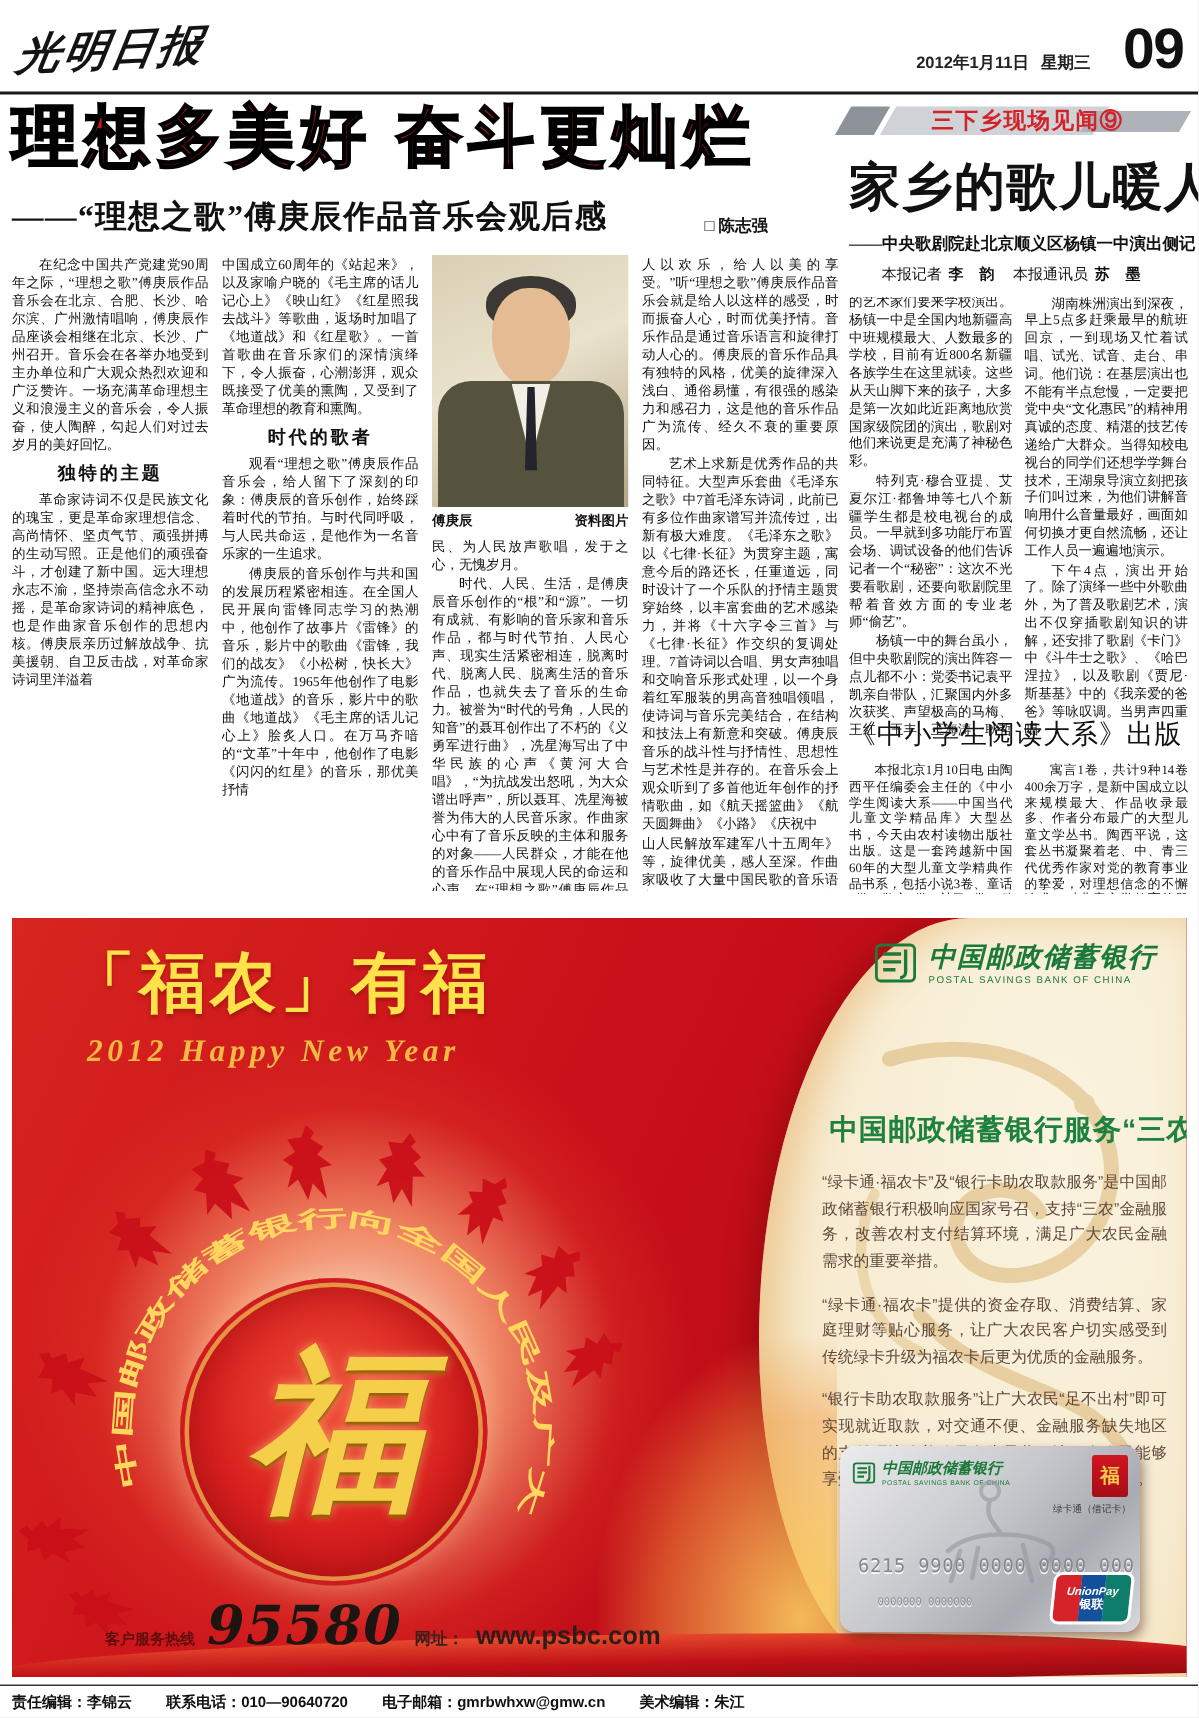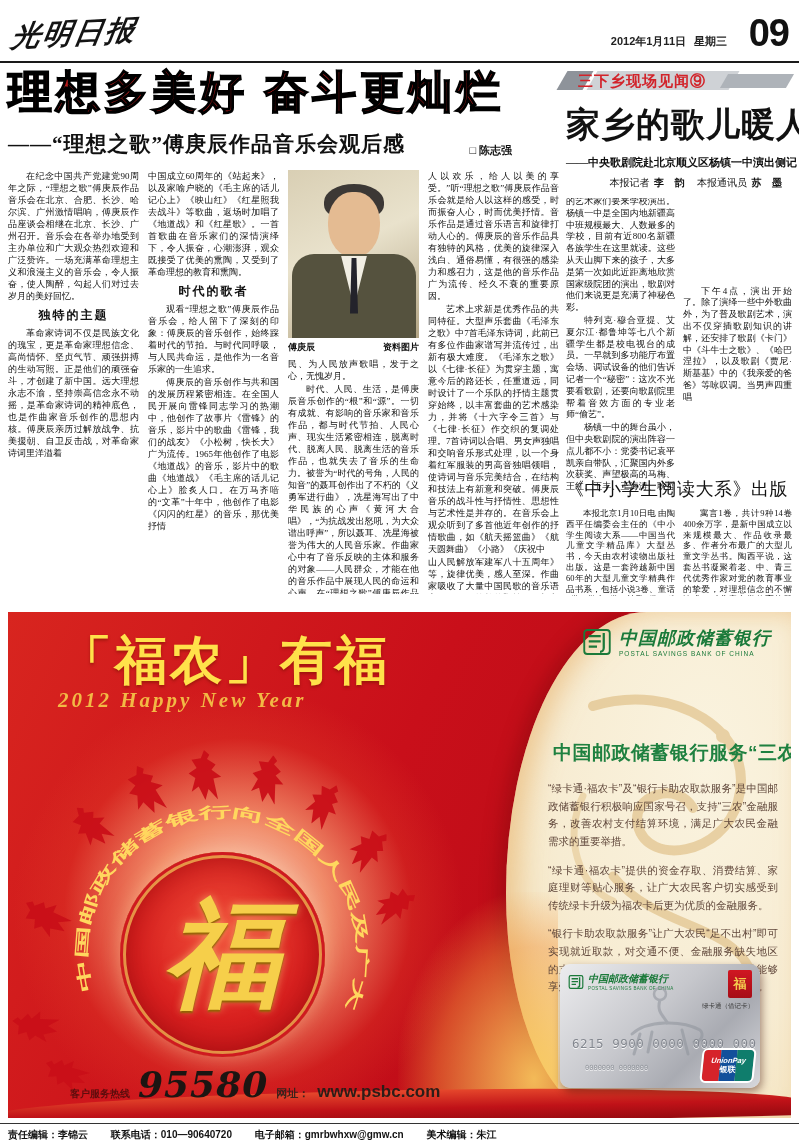--- a/index.html
+++ b/index.html
@@ -40,24 +40,24 @@
   .ph-tie{position:absolute;left:62px;top:88px;width:8px;height:56px;background:#23232b;
         clip-path:polygon(20% 0,80% 0,100% 100%,0 100%);}
   .photo-caption{display:flex;justify-content:space-between;font-size:9px;font-weight:bold;margin:3px 0 5px;}
   
   .feature{position:absolute;left:566px;top:68px;width:226px;}
   .badge{position:relative;height:26px;margin-bottom:8px;}
   .badge-bg0{position:absolute;left:-4px;top:3px;width:26px;height:19px;background:#8e939a;transform:skewX(-30deg);}
   .badge-bg1{position:absolute;left:26px;top:3px;width:142px;height:19px;background:#cfd2d6;transform:skewX(-30deg);}
   .badge-bg2{position:absolute;right:2px;top:6px;width:66px;height:14px;background:#aeb3b9;transform:skewX(-30deg);}
   .badge-text{position:relative;z-index:2;font-family:"Liberation Sans",sans-serif;font-size:15px;font-weight:900;
-        color:#d2232a;letter-spacing:1px;line-height:25px;padding-left:12px;}
+        color:#d2232a;letter-spacing:1px;line-height:25px;padding-left:12px;text-align:center;}
   .feature-headline{font-size:34px;font-weight:bold;letter-spacing:1px;white-space:nowrap;}
   .feature-subtitle{font-size:11px;font-weight:bold;margin-top:7px;white-space:nowrap;}
-  .feature-byline{font-size:10px;margin-top:6px;text-align:right;}
+  .feature-byline{font-size:10px;margin-top:6px;text-align:center;}
   .feature-byline b{font-weight:bold;letter-spacing:4px;margin:0 6px 0 2px;}
   .feature-body{display:flex;gap:8px;height:294px;overflow:hidden;margin-top:8px;align-items:center;}
   .fcol{width:109px;font-size:9px;line-height:11.8px;text-align:justify;overflow:hidden;}
   .fcol p{margin:0 0 1px;text-indent:2em;}
   
   .book{position:absolute;left:566px;top:477px;width:226px;}
   .book-headline{font-family:"Liberation Sans",sans-serif;font-size:18px;font-weight:400;letter-spacing:.5px;
         margin:0 0 7px;white-space:nowrap;}
   .book-body{display:flex;gap:8px;height:88px;overflow:hidden;}
   .bcol{width:109px;font-size:8.5px;line-height:10.8px;text-align:justify;overflow:hidden;}
@@ -69,22 +69,22 @@
                  linear-gradient(115deg,#d8251f 0%,#c90f1a 45%,#ad0a14 100%);}
   .ad-cream{position:absolute;top:0;right:0;width:285px;height:100%;
       background:radial-gradient(ellipse at 70% 30%,#faf3df 0%,#f7ecd2 55%,#f2dfb4 100%);
       border-radius:150px 0 0 110px / 300px 0 0 240px;
       box-shadow:inset 12px 0 26px rgba(232,178,108,.6), -8px 0 18px rgba(110,5,10,.35);z-index:3;}
   .gold-wave{position:absolute;left:390px;bottom:6px;width:160px;height:220px;z-index:4;
       background:radial-gradient(ellipse at 85% 85%,rgba(250,205,95,.9) 0%,rgba(242,150,60,.45) 50%,transparent 72%);}
   .ad-strip{position:absolute;left:-12px;bottom:-6px;width:820px;height:34px;z-index:5;
       background:linear-gradient(180deg,#e7492c 0%,#c01218 55%,#970a10 100%);
       transform:rotate(-1.3deg);border-radius:45% 55% 0 0/16px 24px 0 0;}
-  .ad-title{position:absolute;left:52px;top:14px;z-index:2;font-family:"Liberation Sans",sans-serif;
-      font-size:52px;font-weight:900;color:#ffe14a;letter-spacing:3px;
+  .ad-title{position:absolute;left:38px;top:14px;z-index:2;font-family:"Liberation Sans",sans-serif;
+      font-size:44px;font-weight:900;color:#ffe14a;letter-spacing:3px;
       text-shadow:0 2px 3px rgba(120,20,0,.55);}
   .ad-script{position:absolute;left:50px;top:76px;z-index:2;font-family:"Liberation Serif",serif;
       font-style:italic;font-size:21px;font-weight:bold;color:#f2b945;letter-spacing:3px;}
   .fu-circle{position:absolute;left:112px;top:240px;width:205px;height:205px;border-radius:50%;z-index:3;
       background:radial-gradient(circle at 50% 40%,#f0503a 0%,#d9201f 55%,#b90d16 100%);
       box-shadow:inset 0 0 0 3px #cf1a20, inset 0 0 0 6px rgba(246,200,90,.7), inset 0 0 34px rgba(110,0,0,.55),
                  0 0 18px rgba(255,220,170,.35);
       display:flex;align-items:center;justify-content:center;}
   .fu-glyph{font-size:116px;font-weight:900;font-style:italic;color:#f6cf4a;
       text-shadow:0 2px 2px #8f6300,0 0 8px rgba(255,230,140,.55);}
@@ -212,20 +212,21 @@
       <span>本报通讯员</span>
       <b>苏 墨</b>
     </div>
     <div class="feature-body">
       <div class="fcol">
         <p>1月7日，北京飘下了新年的第一场雪。这一天，让北京市顺义区杨镇一中的孩子们欢欣的不仅是银装素裹的雪世界，还有中央歌剧院的艺术家们要来学校演出。杨镇一中是全国内地新疆高中班规模最大、人数最多的学校，目前有近800名新疆各族学生在这里就读。这些从天山脚下来的孩子，大多是第一次如此近距离地欣赏国家级院团的演出，歌剧对他们来说更是充满了神秘色彩。</p>
         <p>特列克·穆合亚提、艾夏尔江·都鲁坤等七八个新疆学生都是校电视台的成员。一早就到多功能厅布置会场、调试设备的他们告诉记者一个“秘密”：这次不光要看歌剧，还要向歌剧院里帮着音效方面的专业老师“偷艺”。</p>
         <p>杨镇一中的舞台虽小，但中央歌剧院的演出阵容一点儿都不小：党委书记袁平凯亲自带队，汇聚国内外多次获奖、声望极高的马梅、王红、王丰、王海涛、耿哲等著名歌唱家；现场导演是大型交响音乐史诗《复兴之路》的导演王湖泉，新锐灯光师晁毅艺负责调光。他们前一天在</p>
       </div>
       <div class="fcol">
+        <p class="noindent">湖南株洲演出到深夜，早上5点多赶乘最早的航班回京，一到现场又忙着试唱、试光、试音、走台、串词。他们说：在基层演出也不能有半点怠慢，一定要把党中央“文化惠民”的精神用真诚的态度、精湛的技艺传递给广大群众。当得知校电视台的同学们还想学学舞台技术，王湖泉导演立刻把孩子们叫过来，为他们讲解音响用什么音量最好，画面如何切换才更自然流畅，还让工作人员一遍遍地演示。</p>
         <p>下午4点，演出开始了。除了演绎一些中外歌曲外，为了普及歌剧艺术，演出不仅穿插歌剧知识的讲解，还安排了歌剧《卡门》中《斗牛士之歌》、《哈巴涅拉》，以及歌剧《贾尼·斯基基》中的《我亲爱的爸爸》等咏叹调。当男声四重唱</p>
 
       </div>
     </div>
   </div>
 
   <div class="book">
     <div class="book-headline">《中小学生阅读大系》出版</div>
     <div class="book-body">
       <div class="bcol">

